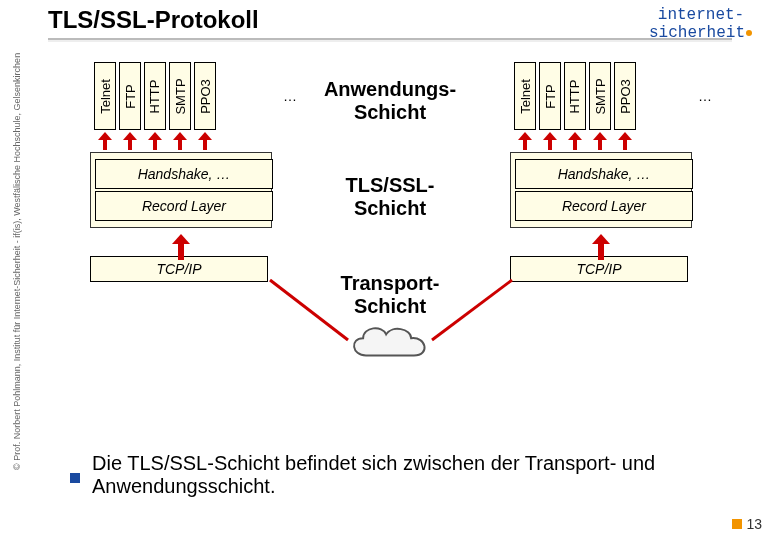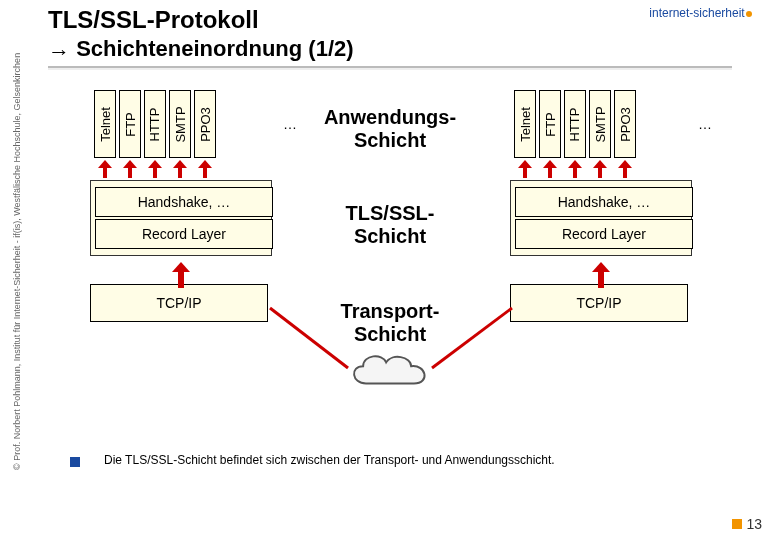--- a/index.html
+++ b/index.html
@@ -32,21 +32,21 @@
     transform-origin: left top;
     font-size: 9px; color: #666;
     white-space: nowrap;
   }
   .logo {
     position: absolute; right: 24px; top: 8px;
     width: 110px; text-align: center;
   }
   .logo-top { font-size: 22px; font-weight: bold; color:#1a4aa0; letter-spacing:-1px;}
   .logo-top .paren { color:#555; }
-  .logo-sub { font-size: 12px; color:#1a4aa0; margin-top:-2px;}
+  .logo-sub { font-size: 16px; color:#1a4aa0; margin-top:-2px;font-family:Liberation Mono, monospace;}
   .logo-dot { display:inline-block; width:6px; height:6px; background:#f29400; border-radius:50%; vertical-align:middle; margin:0 1px;}
   .diagram {
     position: relative;
     margin: 20px 40px 0 80px;
     height: 330px;
   }
   
   .stack {
     position: absolute;
     width: 180px;
@@ -75,30 +75,31 @@
   }
   .dots-left { left: 203px; }
   .dots-right { left: 618px; }
   .box {
     border: 1px solid #000;
     background: #fffde6;
     font-size: 14px;
     text-align: center;
     display:flex; align-items:center; justify-content:center;
     width: 178px;
+    font-style: italic;
   }
   .tls-group {
     margin-top: 20px;
     border: 1px solid #333;
     background: #fffde6;
     padding: 4px;
     width: 182px;
   }
   .tls-group .box { border:1px solid #000; margin:2px 0; height:30px; background:#fffde6;}
-  .tcp-box { margin-top: 28px; height: 38px; }
+  .tcp-box { margin-top: 28px; height: 26px; }
   .layer-label {
     position:absolute; width:140px; text-align:center;
     font-size:20px; font-weight:bold;
   }
   .layer-app { left:240px; top:16px; }
   .layer-tls { left:240px; top:112px; }
   .layer-trans { left:240px; top:210px; }
   .arrows-up {
     position:absolute; display:flex; gap:3px; margin-left:4px;
   }
@@ -130,46 +131,42 @@
   }
   .ba-l1 { left:92px; top:172px;}
   .ba-r1 { left:512px; top:172px;}
   .cloud {
     position:absolute; left:262px; top:255px;
     width:96px; height:52px;
   }
   .cloud svg { width:100%; height:100%; }
   .bullet-row {
     position:absolute; left:70px; top:452px; right:40px;
-    display:flex; align-items:center; gap:24px;
-    font-size:12px;
+    display:flex; align-items:center; gap:12px;
+    font-size:20px;
   }
   .bullet-sq {
     width:10px; height:10px; background:#1a4aa0; margin-top:5px; flex-shrink:0;
   }
   .pagenum {
     position:absolute; right:18px; bottom:8px;
     font-size:14px; color:#333;text-align:right;
   }
   .pagenum-sq {
     display:inline-block; width:10px; height:10px; background:#f29400; margin-right:4px; vertical-align:baseline;
   }
   .connect {
     position:absolute; stroke:#c00; stroke-width:3;
   }
 </style>
 </head>
 <body>
 
 <div class="header">
   <div class="title">TLS/SSL-Protokoll</div>
-  <div class="subtitle">
-    <span>→</span>
-    <span>Schichteneinordnung (1/2)</span>
-  </div>
 </div>
 <div class="rule"></div>
 
 <div class="logo">
   <div class="logo-sub"><span>internet-sicherheit</span><span class="logo-dot"></span></div>
 </div>
 
 <div class="sidebar-text">© Prof. Norbert Pohlmann, Institut für Internet-Sicherheit - if(is), Westfälische Hochschule, Gelsenkirchen</div>
 
 <div class="diagram">

